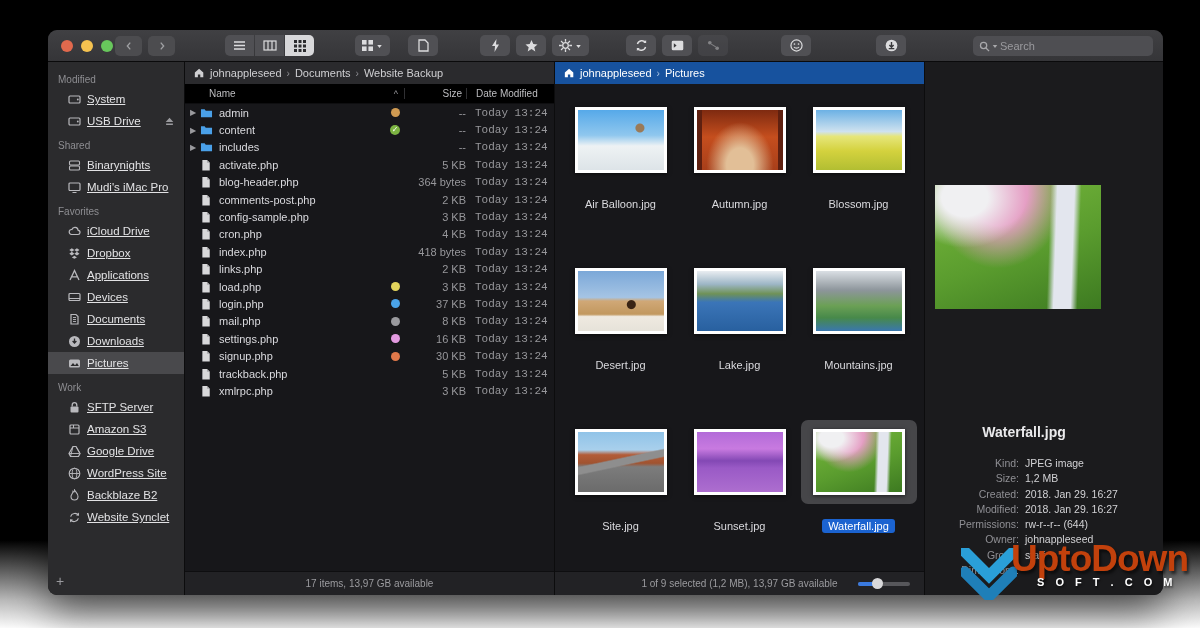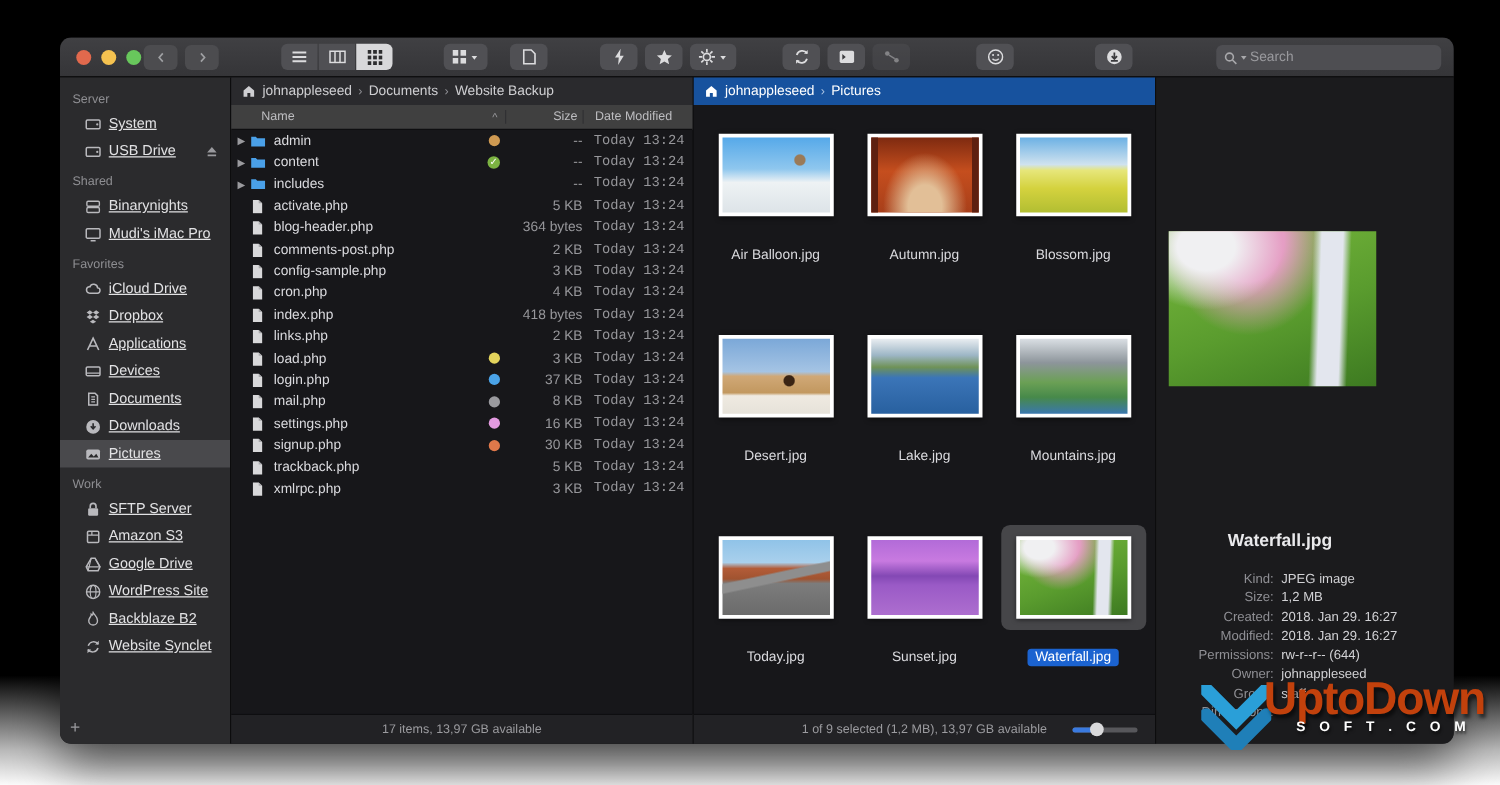--- a/index.html
+++ b/index.html
@@ -49,21 +49,21 @@
 
   .pane { width:370px; background:#17171a; border-right:1px solid #0c0c0d; position:relative;
           flex-shrink:0; }
   .pathbar { height:22px; background:#2a2a2d; display:flex; align-items:center; gap:5px;
              padding:0 9px; font-size:11px; color:#cfcfd2; }
   .pathbar.active { background:#17529e; color:#fff; }
   .pathsep { color:#8d8d92; font-size:10px; }
   .pathbar.active .pathsep { color:#a9c2e2; }
 
   
-  .colheader { height:20px; background:#404040; border-bottom:1px solid #0e0e10;
+  .colheader { height:20px; background:#000000; border-bottom:1px solid #0e0e10;
                display:flex; align-items:center; font-size:10px; color:#bdbdc0; }
   .ch-name { flex:1; padding-left:24px; display:flex; align-items:center; }
   .ch-sort { margin-left:auto; margin-right:6px; color:#9a9a9e; font-size:9px; }
   .ch-size { width:62px; text-align:right; border-left:1px solid #303033; padding-right:4px; }
   .ch-date { width:88px; padding-left:9px; border-left:1px solid #303033; }
   .rows { position:absolute; top:42px; bottom:24px; left:0; right:0; overflow:hidden; }
   .frow { display:flex; align-items:center; height:17.4px; font-size:11px; color:#dadade; }
   .f-disc { width:13px; padding-left:5px; color:#9a9a9e; font-size:8px; }
   .f-ic { width:17px; display:flex; justify-content:center; }
   .f-name { flex:1; padding-left:4px; white-space:nowrap; overflow:hidden; }
@@ -282,21 +282,21 @@
       <svg class="ic" width="6" height="6" viewBox="0 0 8 8">
           <path d="M1 2.5h6L4 6.5z" fill="currentColor"></path>
         </svg>
       <input type="text" placeholder="Search" style="">
     </div>
   </div>
 
   <div class="content">
     <aside class="sidebar">
       <div id="sidebar-sections">
-          <div class="sechdr">Server</div>
+          <div class="sechdr">Modified</div>
           <div class="sitem">
             <span class="sic">
               <svg viewBox="0 0 13 13" width="13" height="13" class="ic">
                 <rect x="1" y="3" width="11" height="7" rx="1" fill="none" stroke="currentColor" stroke-width="1.2"></rect>
                 <circle cx="9.8" cy="6.5" r=".9" fill="currentColor"></circle>
               </svg>
             </span>
             <span class="lbl">System</span>
           </div>
           <div class="sitem">
@@ -767,21 +767,21 @@
               </div>
             </div>
             <div class="gname">Mountains.jpg</div>
           </div>
           <div class="gcell">
             <div class="plate">
               <div class="frame">
                 <div class="thumb th-road"></div>
               </div>
             </div>
-            <div class="gname">Today.jpg</div>
+            <div class="gname">Site.jpg</div>
           </div>
           <div class="gcell">
             <div class="plate">
               <div class="frame">
                 <div class="thumb th-sunset"></div>
               </div>
             </div>
             <div class="gname">Sunset.jpg</div>
           </div>
           <div class="gcell sel">

